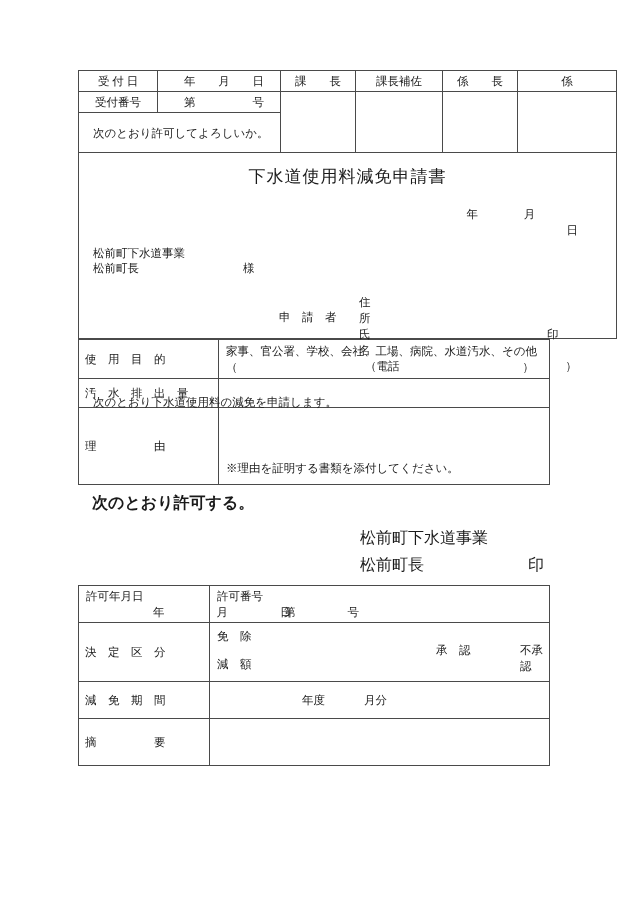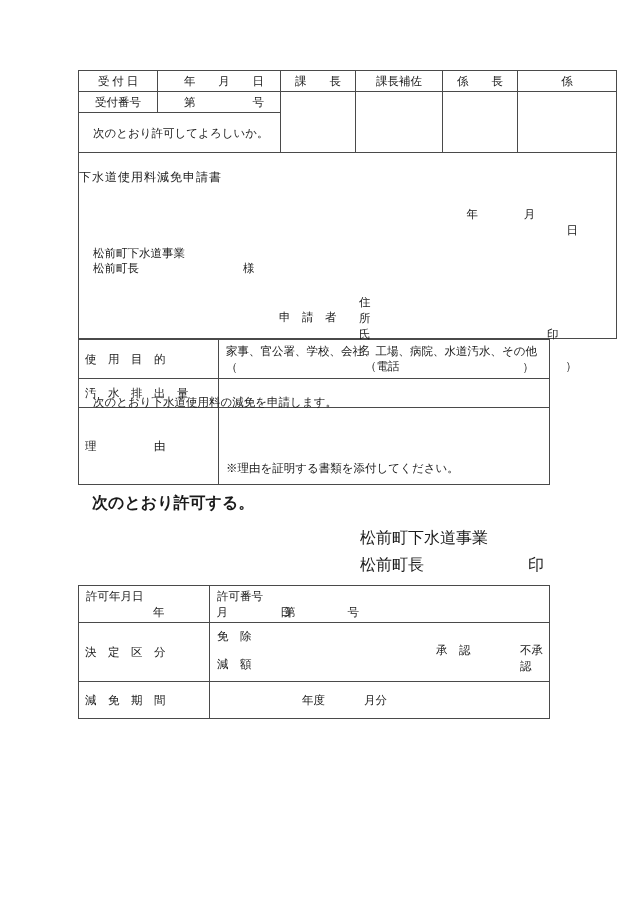--- a/index.html
+++ b/index.html
@@ -83,22 +83,22 @@
   }
 
   
   .body-cell { padding: 0; }
   .body-inner {
     position: relative;
     height: 185px;
     padding: 0;
   }
   .doc-title {
-    text-align: left;
-    font-size: 12px;
+    text-align: center;
+    font-size: 17px;
     padding-top: 16px;
     letter-spacing: 1px;
   }
   .ymd-right {
     margin-top: 21px;
     padding-right: 38px;
     text-align: right;
   }
   .ymd-right .g { display: inline-block; width: 112px; }
   .ymd-right .g span { display: inline-block; }
@@ -393,17 +393,23 @@
         <td class="k1 lbl">
           <span class="sp">減　免　期　間</span>
         </td>
         <td colspan="2">
           <div class="period-val">
             <span>年度</span>
             <span class="m">月分</span>
           </div>
         </td>
       </tr>
+      <tr class="dr4">
+        <td class="k1 lbl">
+          <span class="sp">摘　　　　　要</span>
+        </td>
+        <td colspan="2"></td>
+      </tr>
     </tbody>
       </table>
 
   </div>
 </div>
 
 </body></html>

